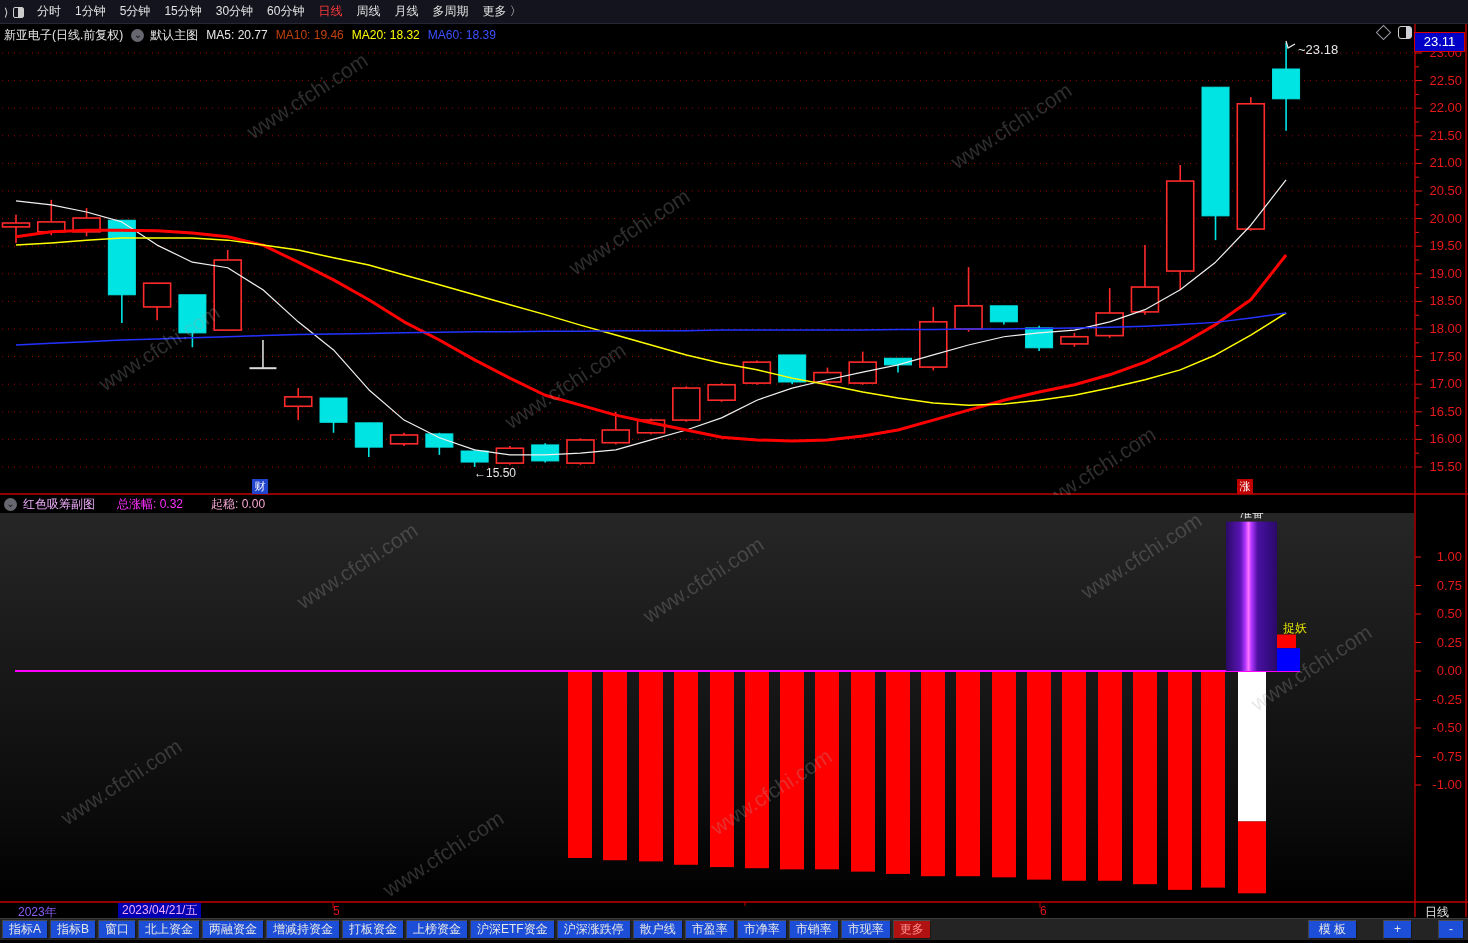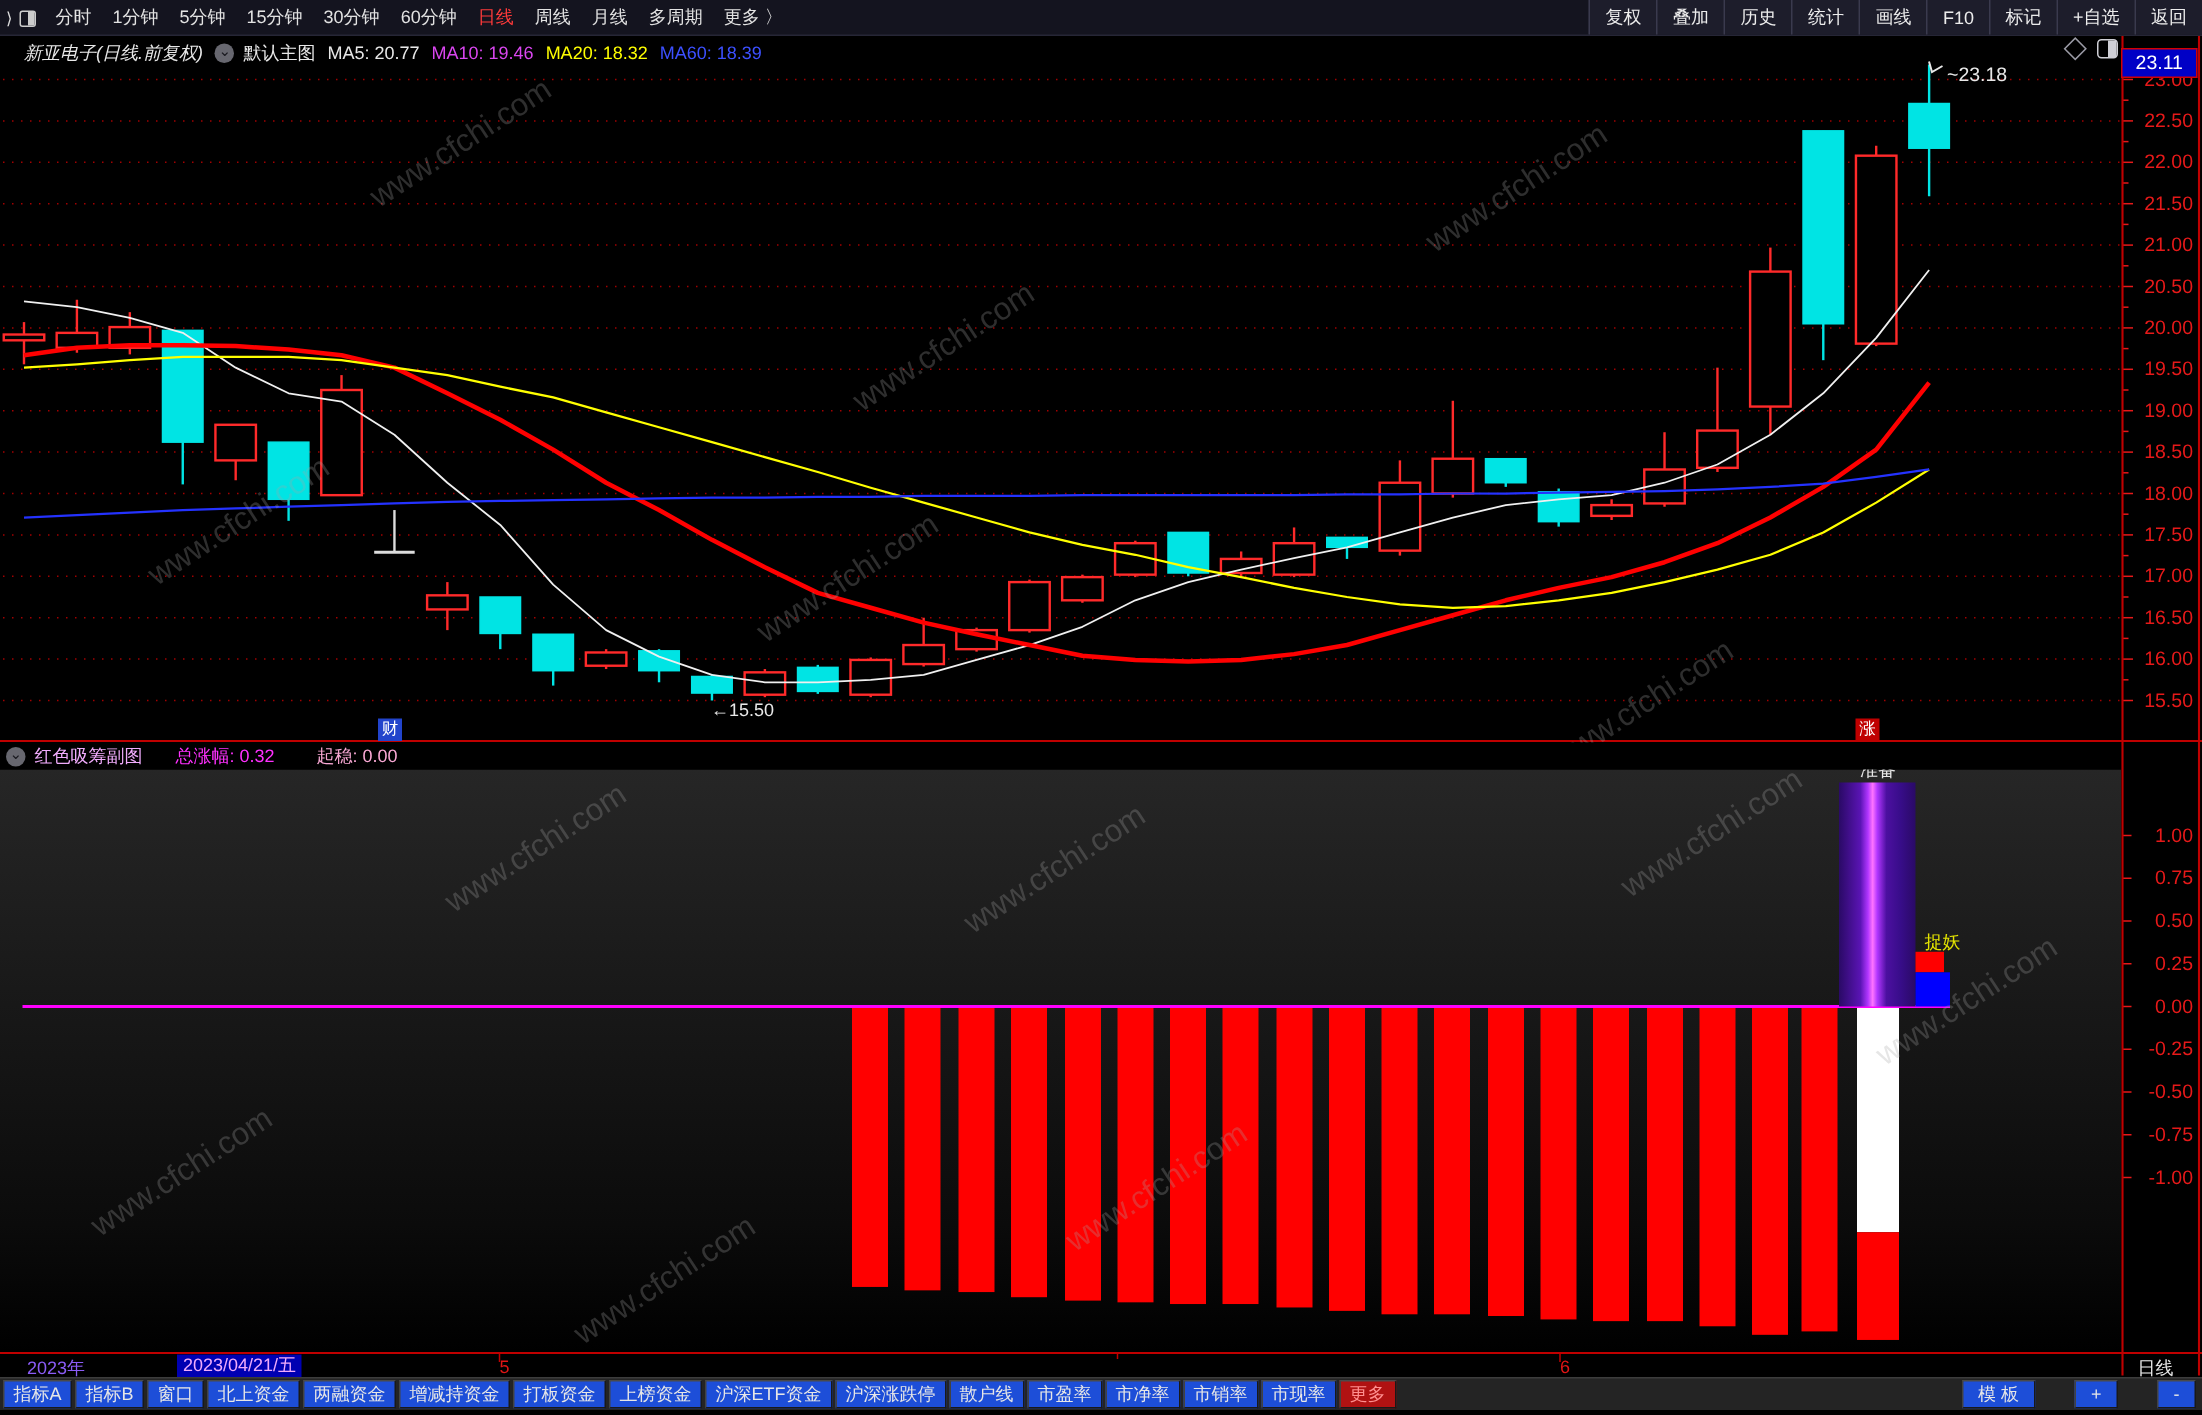--- a/index.html
+++ b/index.html
@@ -299,40 +299,29 @@
       <span class="tab">5分钟</span>
       <span class="tab">15分钟</span>
       <span class="tab">30分钟</span>
       <span class="tab">60分钟</span>
       <span class="tab active">日线</span>
       <span class="tab">周线</span>
       <span class="tab">月线</span>
       <span class="tab">多周期</span>
       <span class="tab">更多 〉</span>
     </span>
-  <span id="nav-right">
-      <span class="navbtn">复权</span>
-      <span class="navbtn">叠加</span>
-      <span class="navbtn">历史</span>
-      <span class="navbtn">统计</span>
-      <span class="navbtn">画线</span>
-      <span class="navbtn">F10</span>
-      <span class="navbtn">标记</span>
-      <span class="navbtn">+自选</span>
-      <span class="navbtn">返回</span>
-    </span>
 </div>
 
 <div id="row2">
-  <span class="sp" style="margin-left:16px;font-style:italic;">新亚电子(日线.前复权)</span>
+  <span class="sp" style="margin-left:4px;">新亚电子(日线.前复权)</span>
   <span class="circ-ico">⌄</span>
   <span class="sp">默认主图</span>
   <span id="ma-holder" style="display:flex;">
       <span class="sp" style="color: rgb(232, 232, 232);">MA5: 20.77</span>
-      <span class="sp" style="color: #d946ef;">MA10: 19.46</span>
+      <span class="sp" style="color: #c2410c;">MA10: 19.46</span>
       <span class="sp" style="color: rgb(255, 255, 0);">MA20: 18.32</span>
       <span class="sp" style="color: rgb(60, 80, 255);">MA60: 18.39</span>
     </span>
 </div>
 
 <div id="corner-icons">
   <span id="diamond-icon"></span>
   <span id="panel-icon"></span>
 </div>
 <div id="price-badge">23.11</div>

